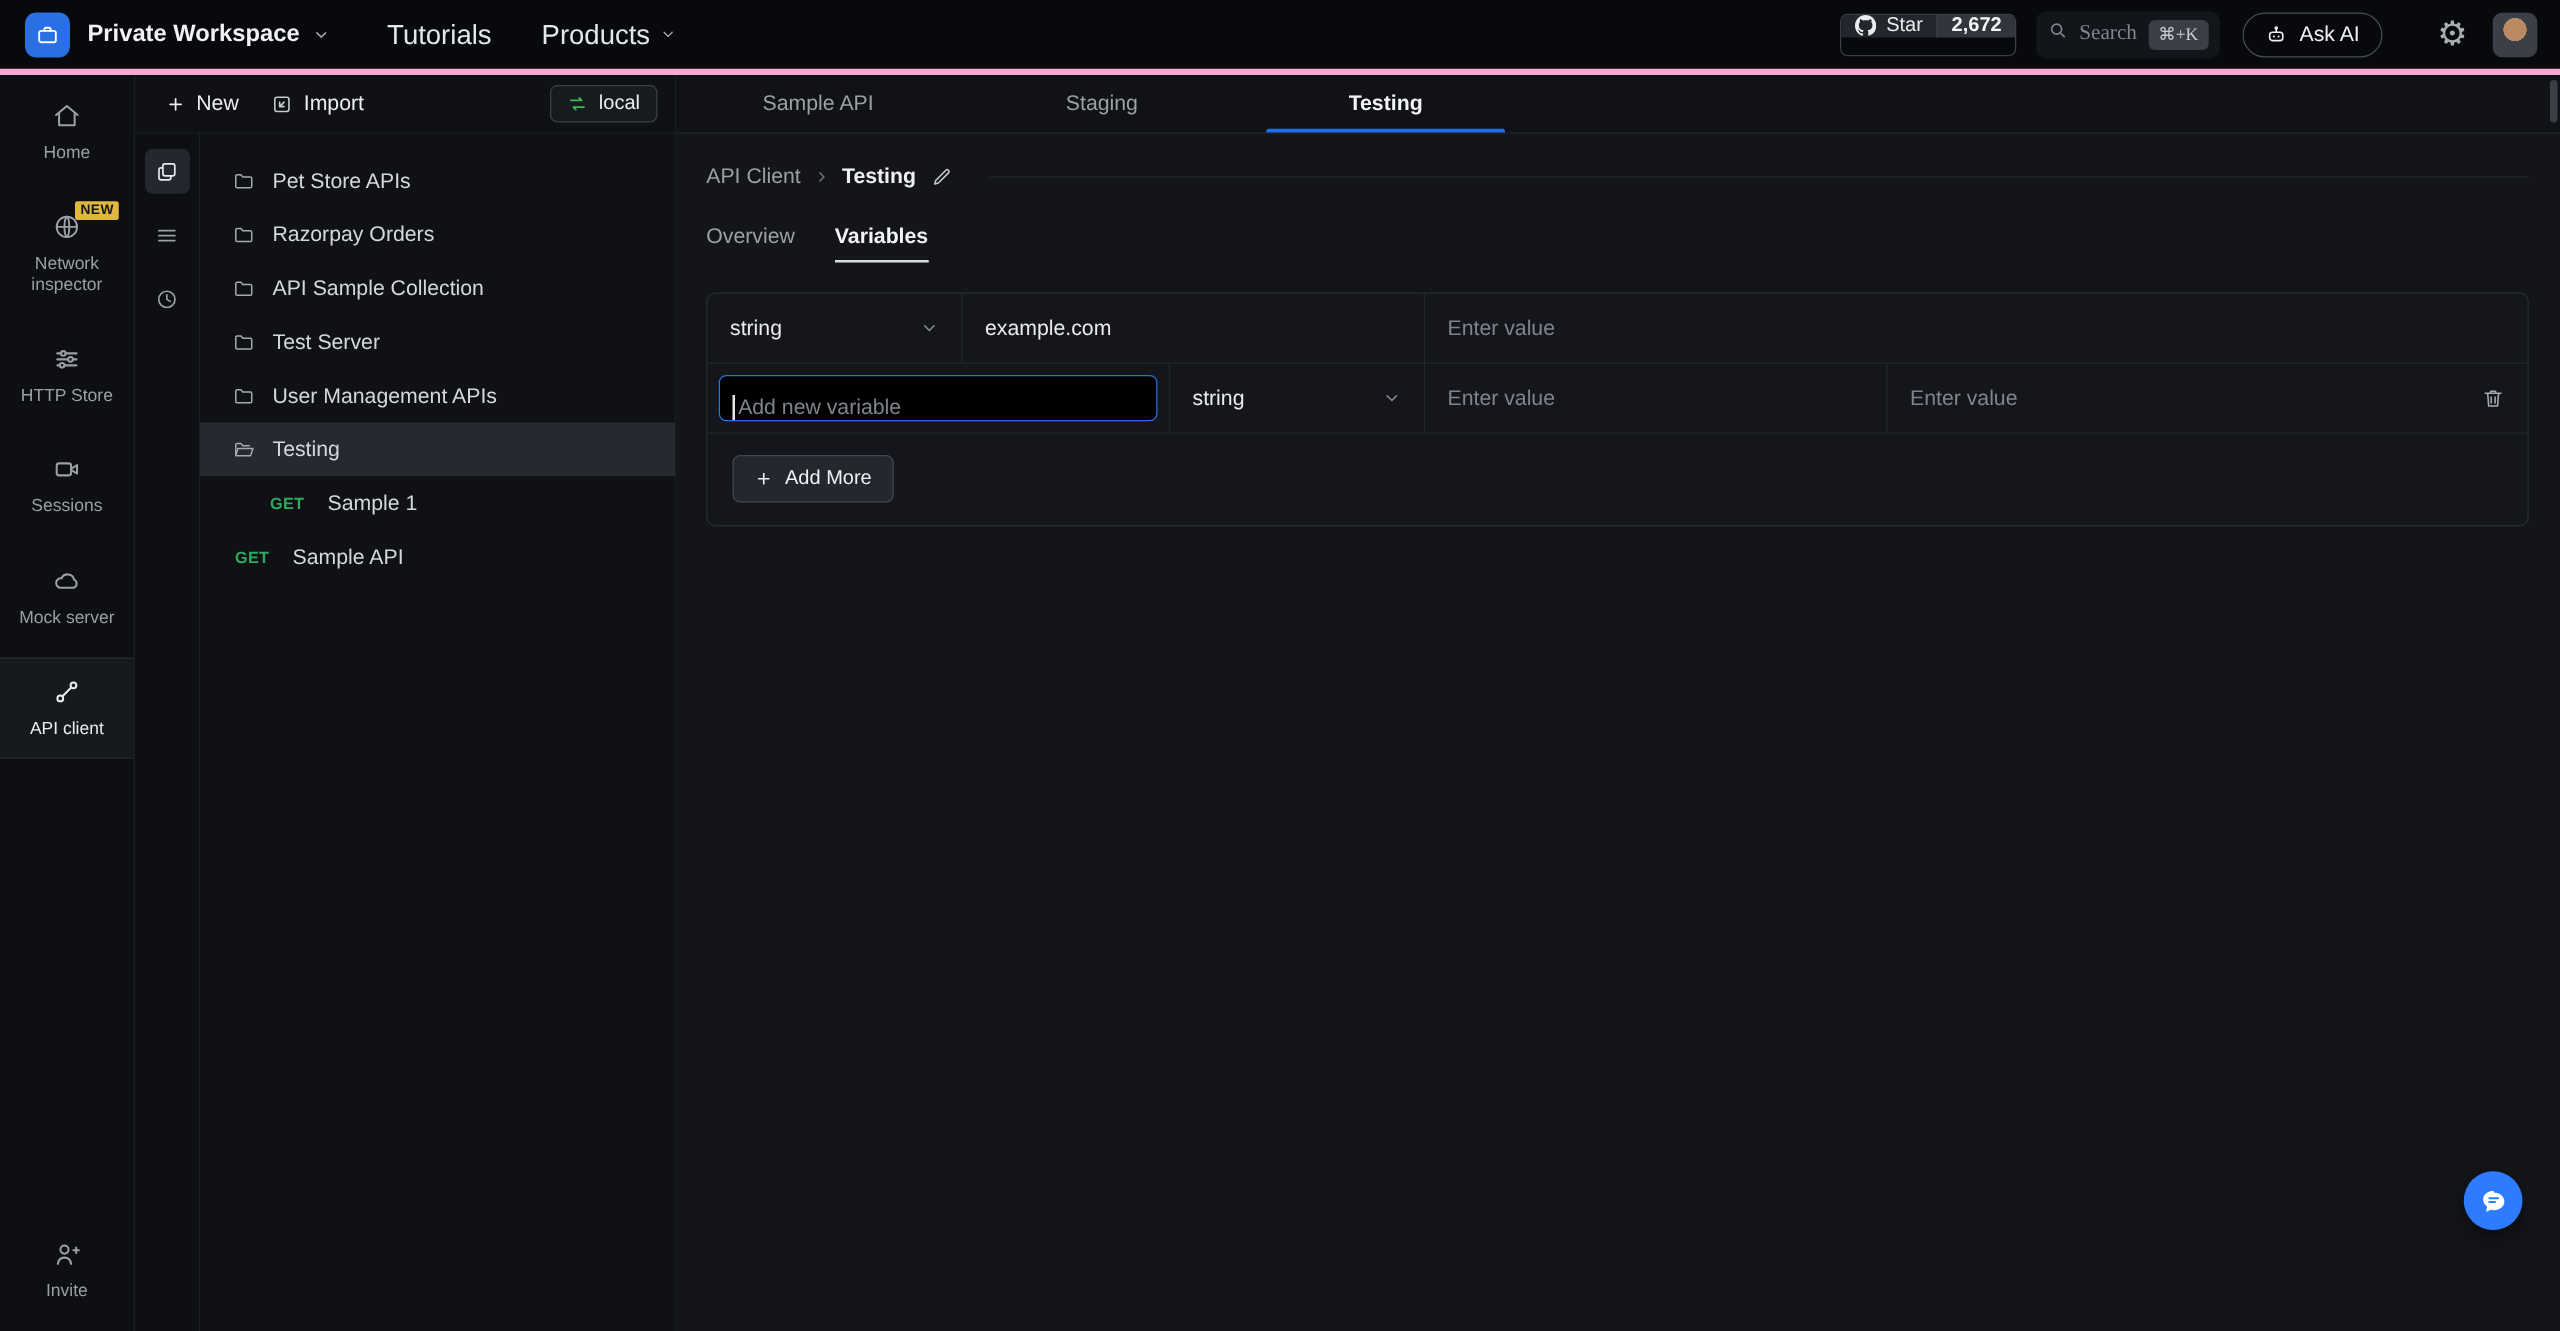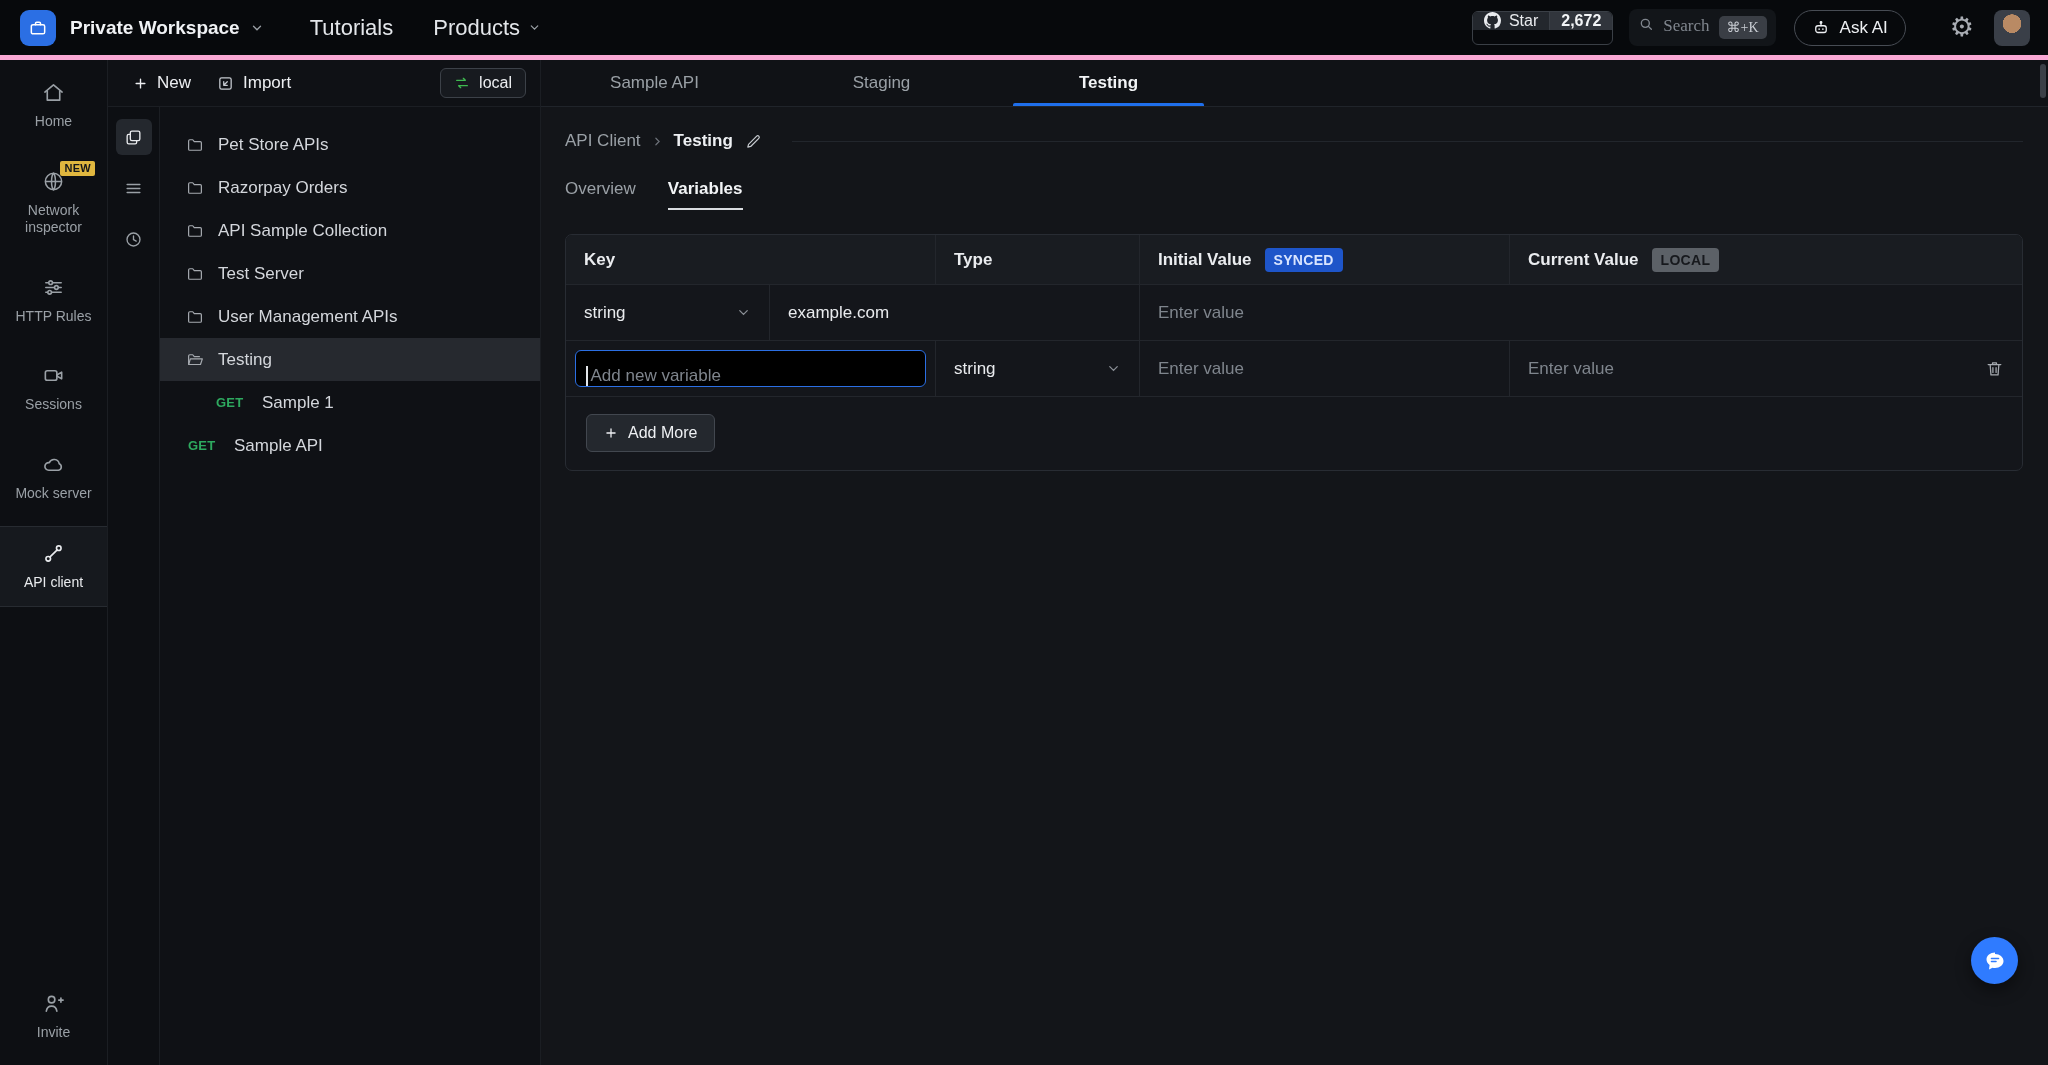--- a/index.html
+++ b/index.html
@@ -220,21 +220,21 @@
       </div>
       <div class="nav-item">
         <span>
           <svg viewBox="0 0 24 24" fill="none" stroke="currentColor" stroke-width="1.7" stroke-linecap="round">
               <path d="M4 7h16M4 12h16M4 17h16"></path>
               <circle cx="9" cy="7" r="1.9" fill="#0d0f13"></circle>
               <circle cx="15" cy="12" r="1.9" fill="#0d0f13"></circle>
               <circle cx="8" cy="17" r="1.9" fill="#0d0f13"></circle>
             </svg>
         </span>
-        <span>HTTP Rules</span>
+        <span>HTTP Store</span>
       </div>
       <div class="nav-item">
         <span>
           <svg viewBox="0 0 24 24" fill="none" stroke="currentColor" stroke-width="1.7" stroke-linejoin="round">
               <rect x="3.5" y="7" width="12" height="10" rx="2"></rect>
               <path d="M15.5 11.5 20.5 8.5v7l-5-3z"></path>
             </svg>
         </span>
         <span>Sessions</span>
       </div>
@@ -422,36 +422,20 @@
         <div class="subtabs">
           <div class="subtab">
             <span>Overview</span>
           </div>
           <div class="subtab active">
             <span>Variables</span>
           </div>
         </div>
 
         <div class="var-table">
-          <div class="trow header">
-            <div class="tcell hcell col-key">
-              <span>Key</span>
-            </div>
-            <div class="tcell hcell col-type">
-              <span>Type</span>
-            </div>
-            <div class="tcell hcell col-initial">
-              <span>Initial Value</span>
-              <span class="badge badge-synced">SYNCED</span>
-            </div>
-            <div class="tcell hcell col-current">
-              <span>Current Value</span>
-              <span class="badge badge-local">LOCAL</span>
-            </div>
-          </div>
 
           <div class="trow">
             <div class="tcell col-type type-cell">
               <span class="cell-value">string</span>
               <span class="chev">
                 <svg width="15" height="15" viewBox="0 0 24 24" fill="none" stroke="currentColor" stroke-width="2" stroke-linecap="round">
                     <path d="M6 9l6 6 6-6"></path>
                   </svg>
               </span>
             </div>

